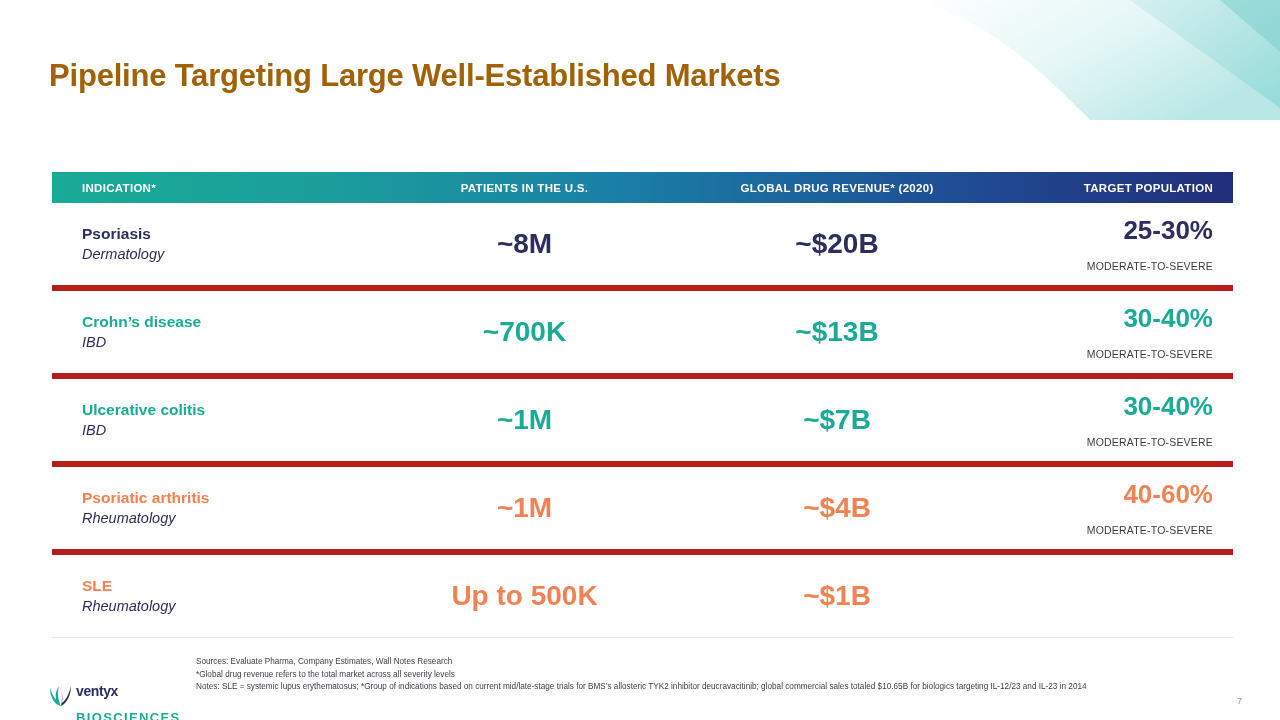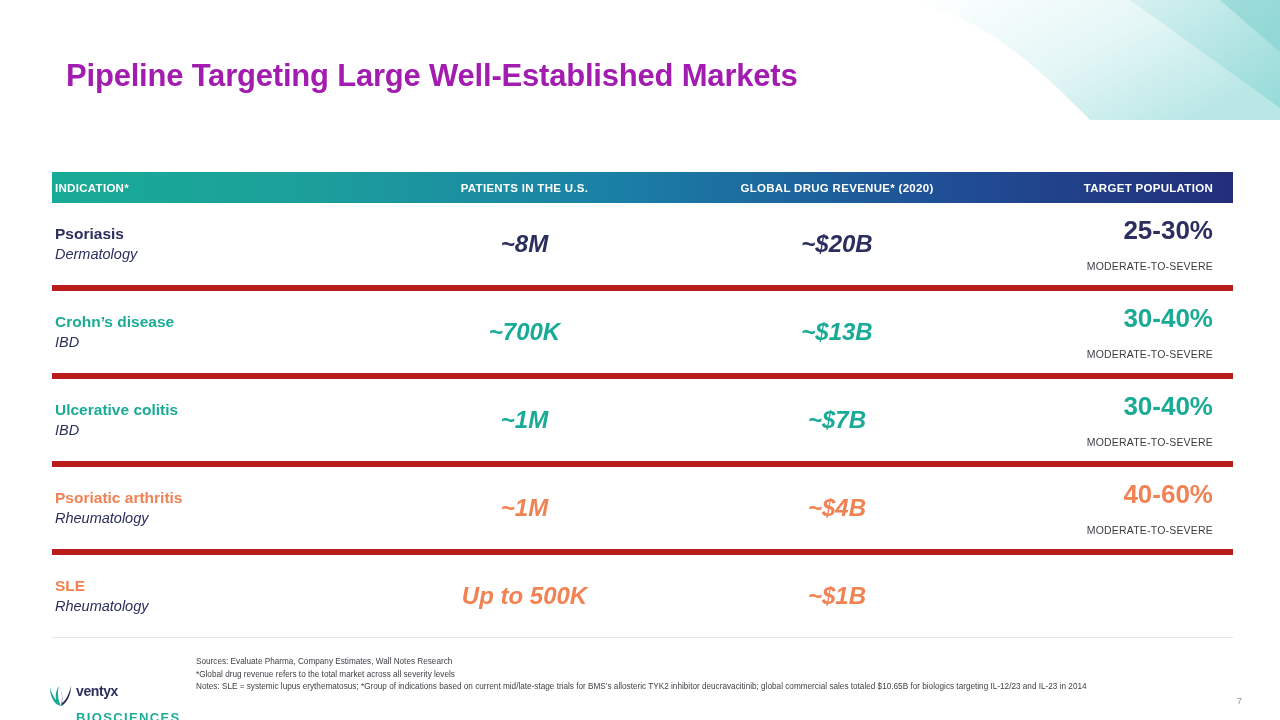--- a/index.html
+++ b/index.html
@@ -27,46 +27,46 @@
     right: 0;
     width: 620px;
     height: 120px;
     overflow: hidden;
     pointer-events: none;
   }
   .corner-wrap svg { display: block; }
 
   .page-title {
     position: absolute;
-    left: 66px;
+    left: 49px;
     top: 58px;
     font-size: 31px;
     font-weight: bold;
-    color: #a21caf;
+    color: #a16207;
     letter-spacing: -0.2px;
   }
 
   
   .table {
     position: absolute;
     left: 52px;
     top: 172px;
     width: 1181px;
   }
   .thead {
     height: 31px;
     background: linear-gradient(90deg, #18ab96 0%, #1c9f9b 22%, #1a7fa6 48%, #1f4e95 76%, #232e7a 100%);
     display: flex;
     align-items: center;
     color: #ffffff;
     font-size: 11.5px;
     font-weight: bold;
     letter-spacing: 0.3px;
   }
-  .c1 { width: 330px; padding-left: 3px; box-sizing: border-box; }
+  .c1 { width: 330px; padding-left: 30px; box-sizing: border-box; }
   .c2 { width: 285px; text-align: center; }
   .c3 { width: 340px; text-align: center; }
   .c4 { width: 226px; text-align: right; padding-right: 20px; box-sizing: border-box; }
 
   .row {
     display: flex;
     align-items: center;
     height: 82px;
     border-bottom: 6px solid #b91c1c;
   }
@@ -77,23 +77,22 @@
     font-weight: bold;
     line-height: 1.35;
   }
   .ind-sub {
     font-size: 14.5px;
     font-style: italic;
     color: #2b2e5e;
     line-height: 1.35;
   }
   .big {
-    font-size: 24px;
-    font-weight: bold;
-    font-style: italic;
+    font-size: 28px;
+    font-weight: bold;
   }
   .pct {
     font-size: 26px;
     font-weight: bold;
     line-height: 1.1;
   }
   .pct-sub {
     font-size: 10.5px;
     color: #3a3d42;
     letter-spacing: 0.2px;

